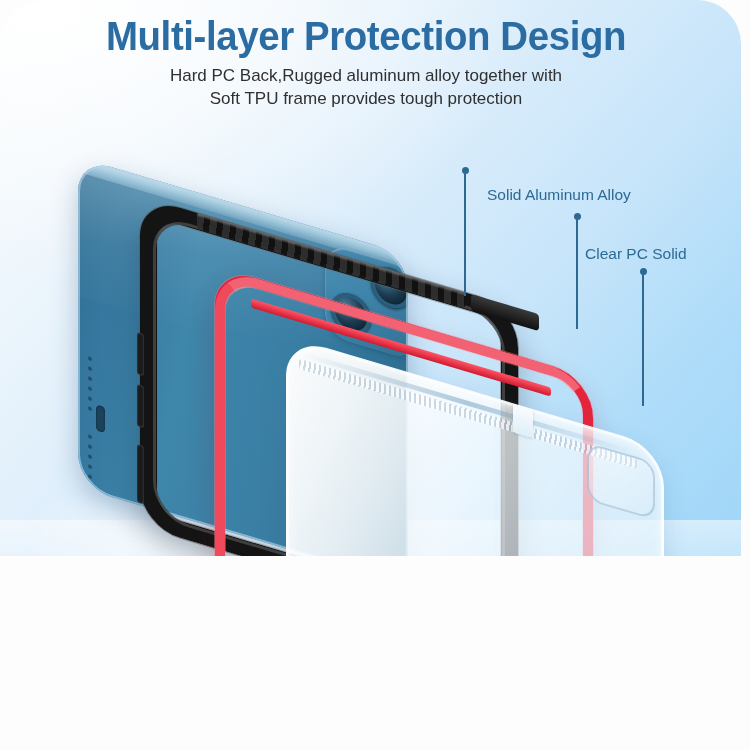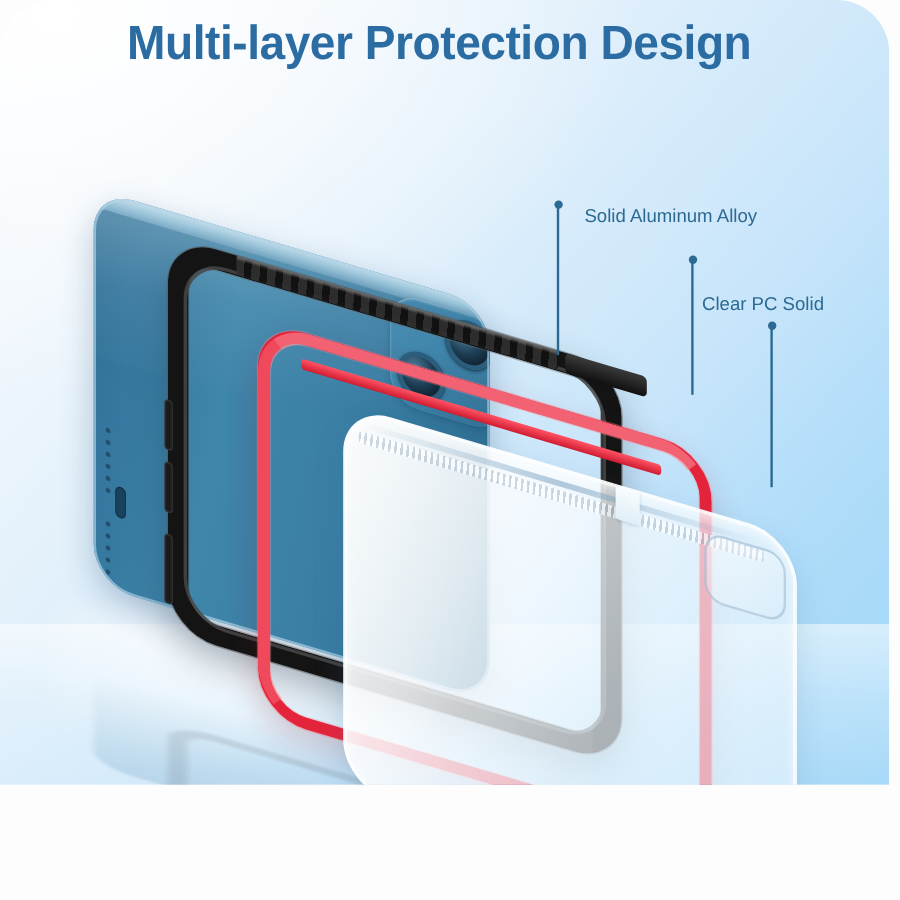--- a/index.html
+++ b/index.html
@@ -6,21 +6,21 @@
   body{
     width:750px;height:750px;overflow:hidden;
     background:#ffffff;
     font-family:"Liberation Sans", sans-serif;
   }
   #stage{
     position:relative;width:750px;height:750px;overflow:hidden;background:#fdfdfd;
   }
   
   #card{
-    position:absolute;left:0;top:0;width:741px;height:654px;
+    position:absolute;left:0;top:0;width:741px;height:556px;
     border-radius:44px 44px 0 0;
     background:
       radial-gradient(120% 90% at 6% 2%, #ffffff 0%, rgba(255,255,255,0) 55%),
       linear-gradient(131deg,#f7fafd 0%, #eef6fc 20%, #ddeefb 42%, #c8e5fa 64%, #aedcf9 82%, #a0d6f8 100%);
     overflow:hidden;
   }
   
   #floor{
     position:absolute;left:0;right:0;top:520px;height:230px;
     background:linear-gradient(180deg, rgba(255,255,255,.55) 0%, rgba(232,245,253,.35) 28%, rgba(173,219,249,.05) 70%, rgba(160,214,248,0) 100%);
@@ -290,25 +290,29 @@
       <div id="pc">
         <div id="pcSheen"></div>
         <div id="pcRail"></div>
         <div id="pcEdgeTop"></div>
         <div id="pcCamCut"></div>
         <div id="pcTab"></div>
       </div>
     </div>
 
     <div id="title">Multi-layer Protection Design</div>
+    <div id="sub">
+      <div>Hard PC Back,Rugged aluminum alloy together with</div>
+      <div>Soft TPU frame provides tough protection</div>
+    </div>
 
     <div class="leader-dot" style="left:462px;top:167px;"></div>
     <div class="leader" style="left:464px;top:170px;height:126px;"></div>
 
-    <div class="callout-label" style="left:487px;top:172px;">Solid Aluminum Alloy</div>
+    <div class="callout-label" style="left:487px;top:186px;">Solid Aluminum Alloy</div>
     <div class="leader-dot" style="left:574px;top:213px;"></div>
     <div class="leader" style="left:576px;top:216px;height:113px;"></div>
 
     <div class="callout-label" style="left:585px;top:245px;">Clear PC Solid</div>
     <div class="leader-dot" style="left:640px;top:268px;"></div>
     <div class="leader" style="left:642px;top:271px;height:135px;"></div>
   </div>
 </div>
 
 </body></html>

